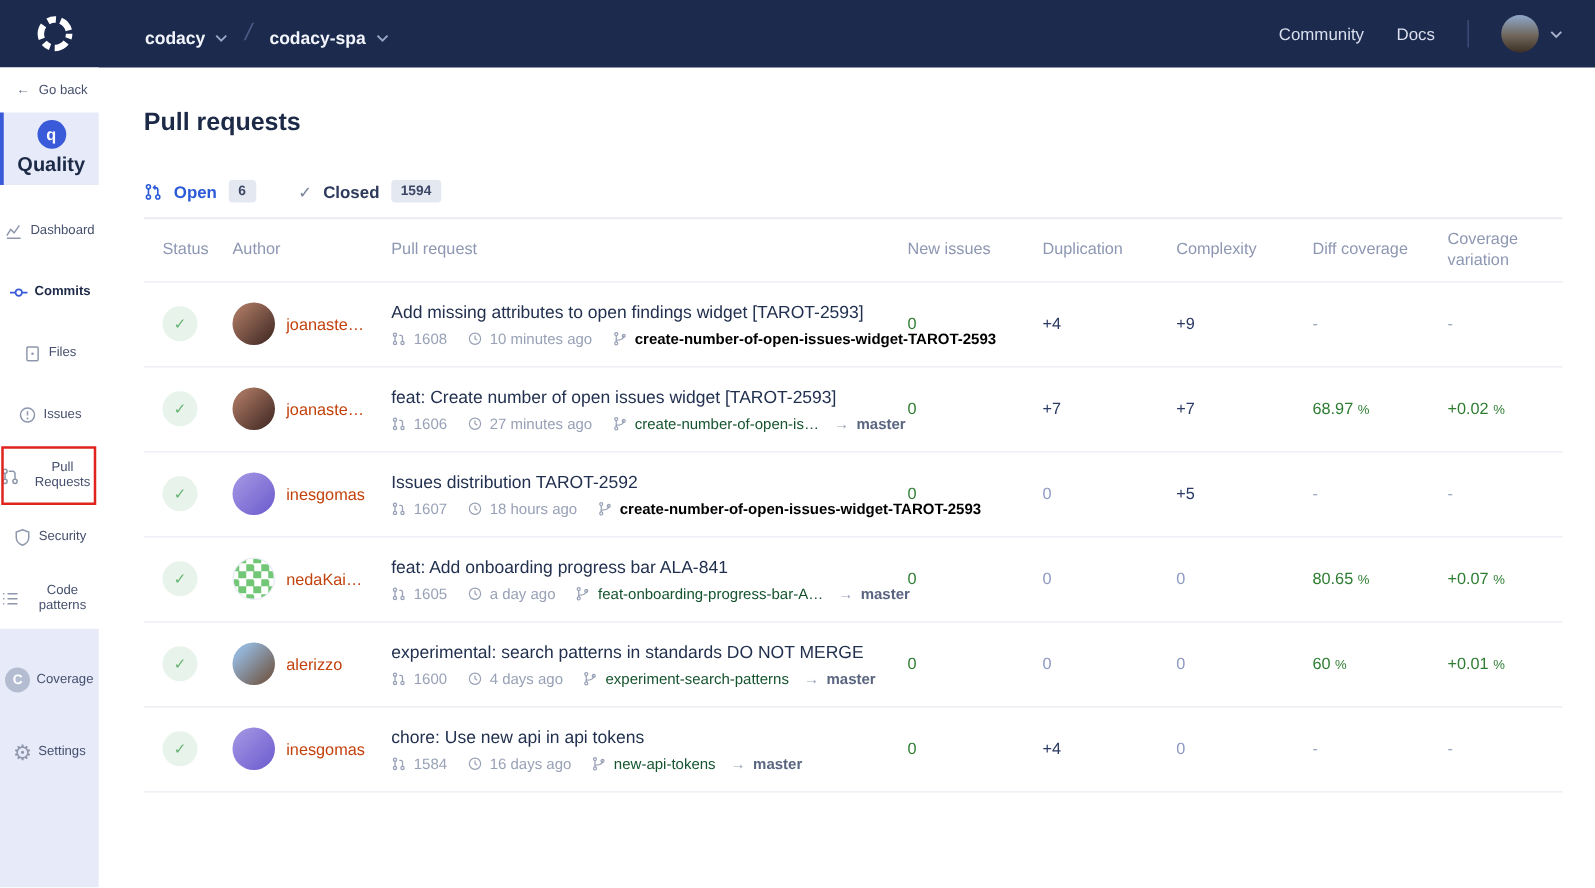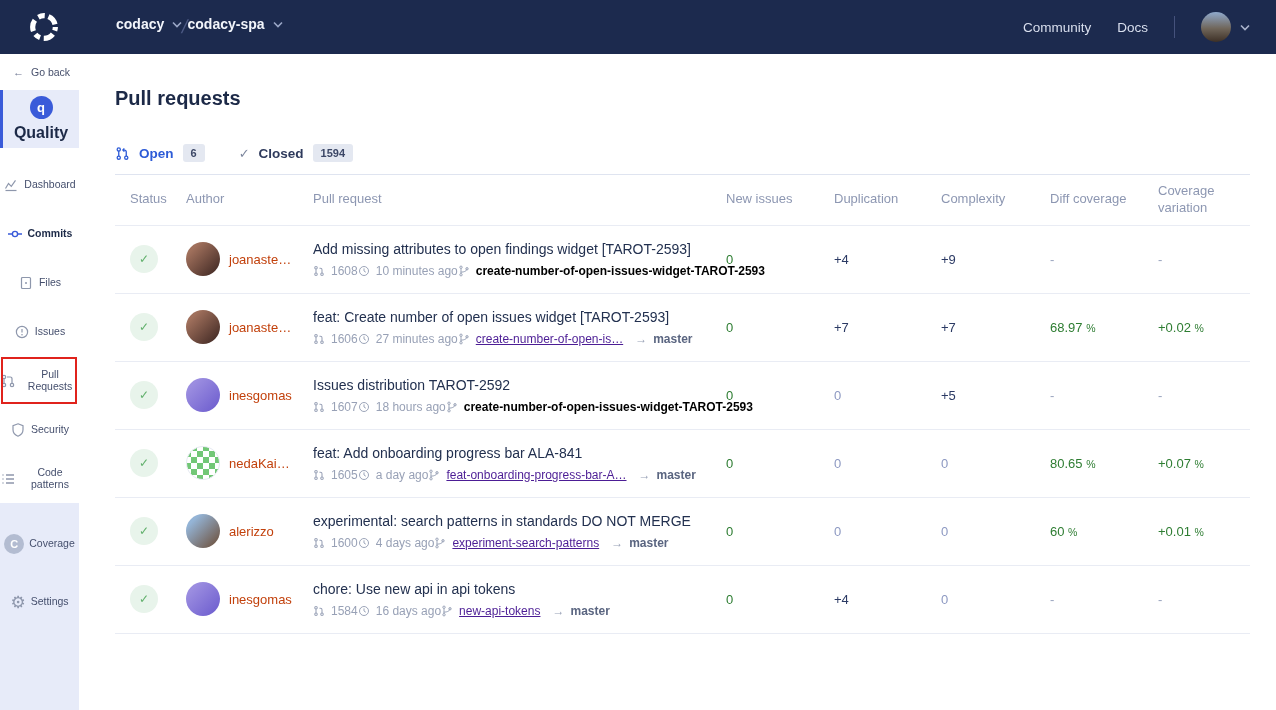--- a/index.html
+++ b/index.html
@@ -2,21 +2,21 @@
 <html><head>
 <meta charset="utf-8">
 <style>
   * { margin:0; padding:0; box-sizing:border-box; }
   html,body { width:1276px; height:710px; overflow:hidden; background:#fff;
               font-family:"Liberation Sans", sans-serif; }
 
   
   .navbar { height:54px; background:#1c2a4e; display:flex; align-items:center; padding:0 26px; }
   .logo { width:36px; height:36px; display:flex; align-items:center; justify-content:center; }
-  .crumbs { display:flex; align-items:flex-start; margin-left:54px; }
+  .crumbs { display:flex; align-items:flex-end; margin-left:54px; gap:14px; }
   .crumb { display:flex; align-items:center; gap:8px; color:#f2f5fb; font-size:14px; font-weight:700; cursor:pointer; }
   .crumb svg { stroke:#9aa6c6; }
   .crumb-sep { color:#4d5a85; font-size:19px; font-weight:400; transform:skewX(-12deg); }
   .nav-right { margin-left:auto; display:flex; align-items:center; gap:26px; }
   .nav-link { color:#d9dfee; font-size:13.5px; cursor:pointer; }
   .nav-divider { width:1px; height:22px; background:#45527c; }
   .nav-avatar-wrap { display:flex; align-items:center; gap:9px; cursor:pointer; }
   .nav-avatar { width:30px; height:30px; border-radius:50%;
       background:linear-gradient(180deg,#8fa9cc 0%,#70665a 55%,#3d3026 100%); }
 
@@ -68,25 +68,25 @@
   .cell { padding-left:15px; }
   .check-circle { width:28px; height:28px; border-radius:50%; background:#e8f4eb; color:#63b16e;
                   font-size:12px; display:flex; align-items:center; justify-content:center; }
   .author { display:flex; align-items:center; gap:9px; white-space:nowrap; }
   .avatar { width:34px; height:34px; border-radius:50%; flex:0 0 34px; }
   .avatar.identicon { background-color:#fff; border:1px solid #e6eaf2;
       background-image:conic-gradient(#72c776 25%, transparent 0 50%, #72c776 0 75%, transparent 0);
       background-size:12px 12px; background-position:center; }
   .aname { font-size:13px; color:#c2410c; }
   .prtitle { font-size:14px; color:#22304f; margin-bottom:7px; white-space:nowrap; }
-  .prmeta { display:flex; align-items:center; font-size:12px; color:#98a1b6; white-space:nowrap; }
+  .prmeta { display:flex; align-items:center; gap:16px; font-size:12px; color:#98a1b6; white-space:nowrap; }
   .mgroup { display:flex; align-items:center; gap:6px; }
   .mgroup svg { stroke:#98a1b6; flex:0 0 auto; }
   .bname.bold { color:#000000; font-weight:700; }
-  .bname.plain { color:#4c1d95;text-decoration:underline; }
+  .bname.plain { color:#14532d; }
   .tgt { display:flex; align-items:center; gap:6px; margin-left:6px; }
   .tgt .arrow { color:#98a1b6; }
   .tgt .bbold { color:#5a6580; font-weight:700; }
   .metric { font-size:13px; }
   .metric.green { color:#2e7d32; }
   .metric.strong { color:#2b3a64; }
   .metric.muted { color:#8d99c2; }
   .metric.dash { color:#9aa5bf; }
   .pct { font-size:10.5px; }
 </style>

